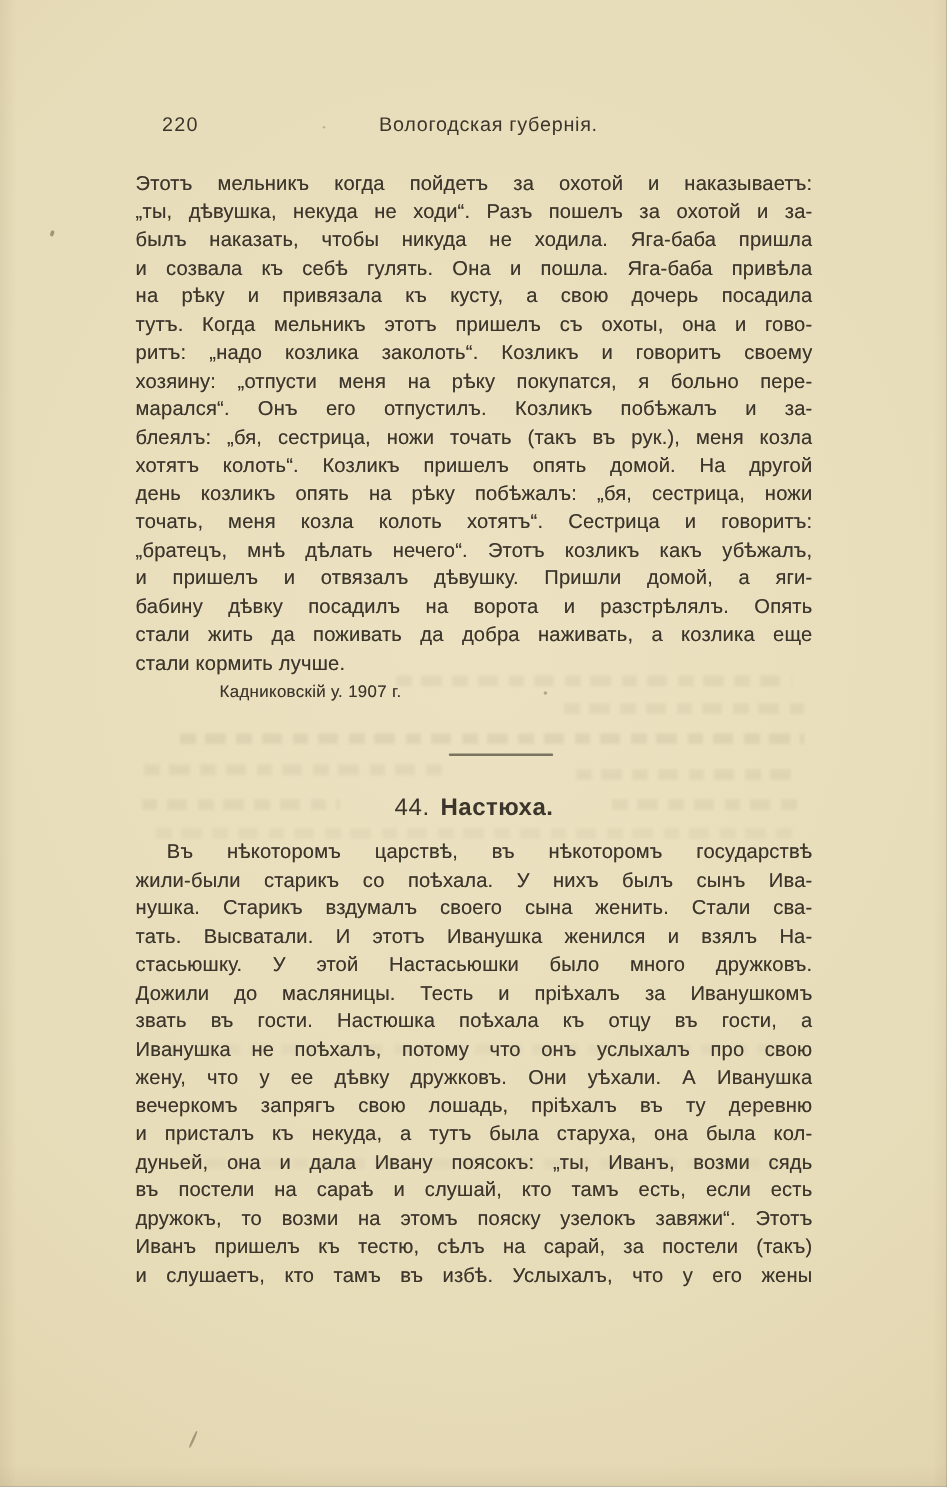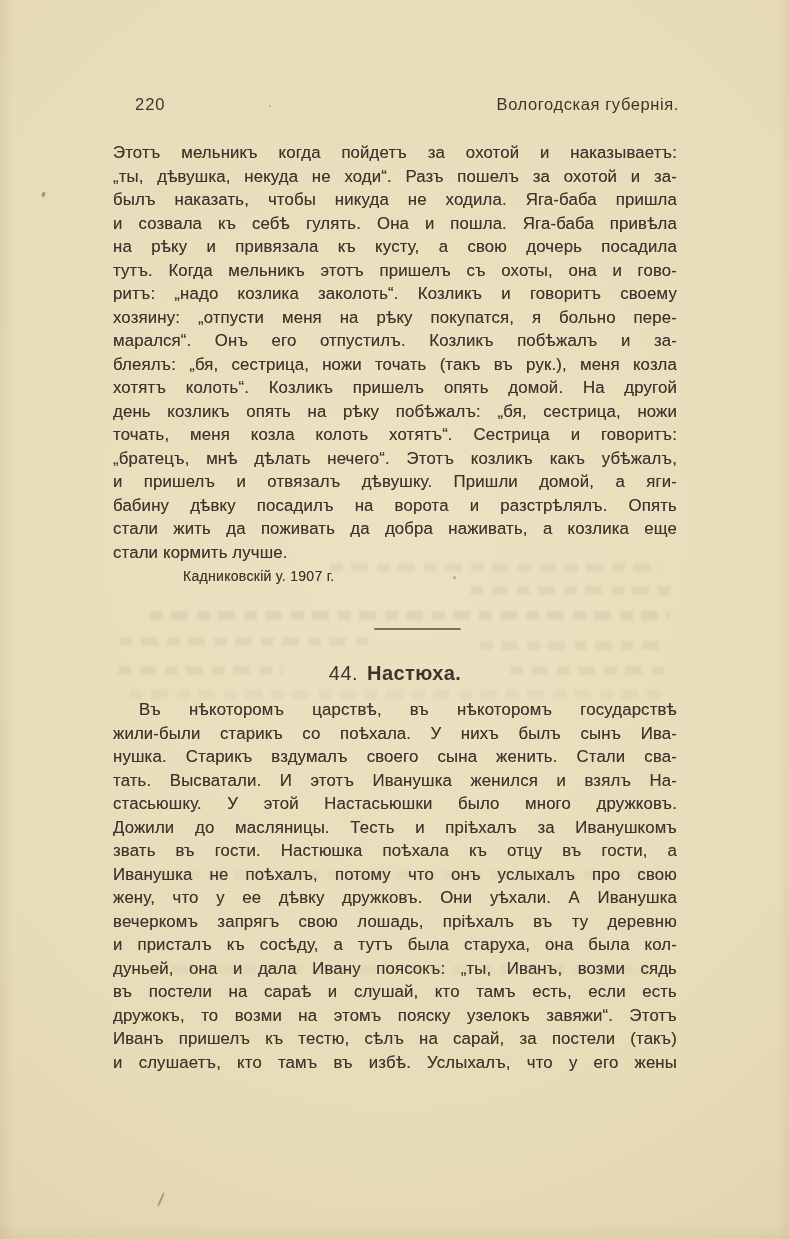--- a/index.html
+++ b/index.html
@@ -13,21 +13,21 @@
       linear-gradient(90deg, rgba(125,105,70,.10), rgba(125,105,70,0) 14px),
       linear-gradient(270deg, rgba(125,105,70,.08), rgba(125,105,70,0) 12px),
       linear-gradient(0deg, rgba(125,105,70,.08), rgba(125,105,70,0) 18px),
       radial-gradient(ellipse 120% 90% at 50% 42%, #ece2c2 0%, #e7dcb8 55%, #dfd2ab 88%, #d8caa0 100%);
     font-family:Liberation Sans, sans-serif;
     color:#3c352b;
   }
   
   .header-row{position:absolute;top:95px;left:113px;width:564px;height:22px;}
   .page-number{position:absolute;left:22px;top:0;font-size:16.5px;letter-spacing:1px;}
-  .running-title{position:absolute;left:2px;top:0;width:100%;text-align:right;font-size:16.5px;letter-spacing:.6px;}
+  .running-title{position:absolute;left:12px;top:0;width:100%;text-align:center;font-size:16.5px;letter-spacing:.6px;}
   
   .textblock{position:absolute;left:113px;width:564px;}
   .story-end{top:141px;}
   .story-next{top:698px;}
   .line{
     height:23.5px;line-height:23.5px;overflow:hidden;
     font-size:16.8px;letter-spacing:.15px;
     text-align:justify;text-align-last:justify;text-justify:inter-word;
     text-shadow:0 0 .4px rgba(60,53,43,.55);
   }
@@ -125,21 +125,21 @@
       <div class="line line-indent">Въ нѣкоторомъ царствѣ, въ нѣкоторомъ государствѣ</div>
       <div class="line">жили-были старикъ со поѣхала. У нихъ былъ сынъ Ива-</div>
       <div class="line">нушка. Старикъ вздумалъ своего сына женить. Стали сва-</div>
       <div class="line">тать. Высватали. И этотъ Иванушка женился и взялъ На-</div>
       <div class="line">стасьюшку. У этой Настасьюшки было много дружковъ.</div>
       <div class="line">Дожили до масляницы. Тесть и пріѣхалъ за Иванушкомъ</div>
       <div class="line">звать въ гости. Настюшка поѣхала къ отцу въ гости, а</div>
       <div class="line">Иванушка не поѣхалъ, потому что онъ услыхалъ про свою</div>
       <div class="line">жену, что у ее дѣвку дружковъ. Они уѣхали. А Иванушка</div>
       <div class="line">вечеркомъ запрягъ свою лошадь, пріѣхалъ въ ту деревню</div>
-      <div class="line">и присталъ къ сосѣду, а тутъ была старуха, она была кол-</div>
+      <div class="line">и присталъ къ некуда, а тутъ была старуха, она была кол-</div>
       <div class="line">дуньей, она и дала Ивану поясокъ: „ты, Иванъ, возми сядь</div>
       <div class="line">въ постели на сараѣ и слушай, кто тамъ есть, если есть</div>
       <div class="line">дружокъ, то возми на этомъ пояску узелокъ завяжи“. Этотъ</div>
       <div class="line">Иванъ пришелъ къ тестю, сѣлъ на сарай, за постели (такъ)</div>
       <div class="line">и слушаетъ, кто тамъ въ избѣ. Услыхалъ, что у его жены</div>
     </div>
 
   <div class="speck speck-a"></div>
   <div class="speck speck-b"></div>
   <div class="speck speck-c"></div>

